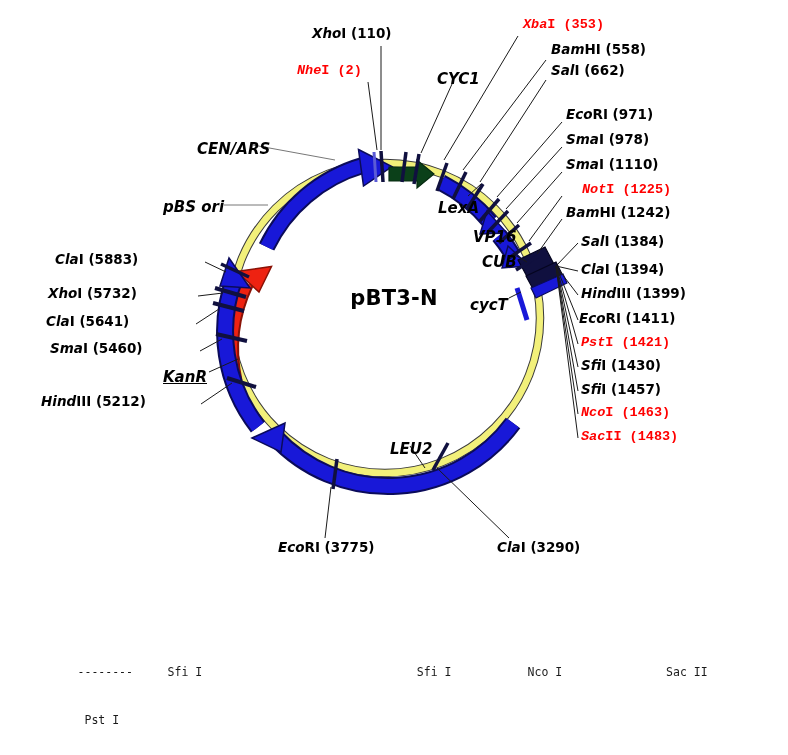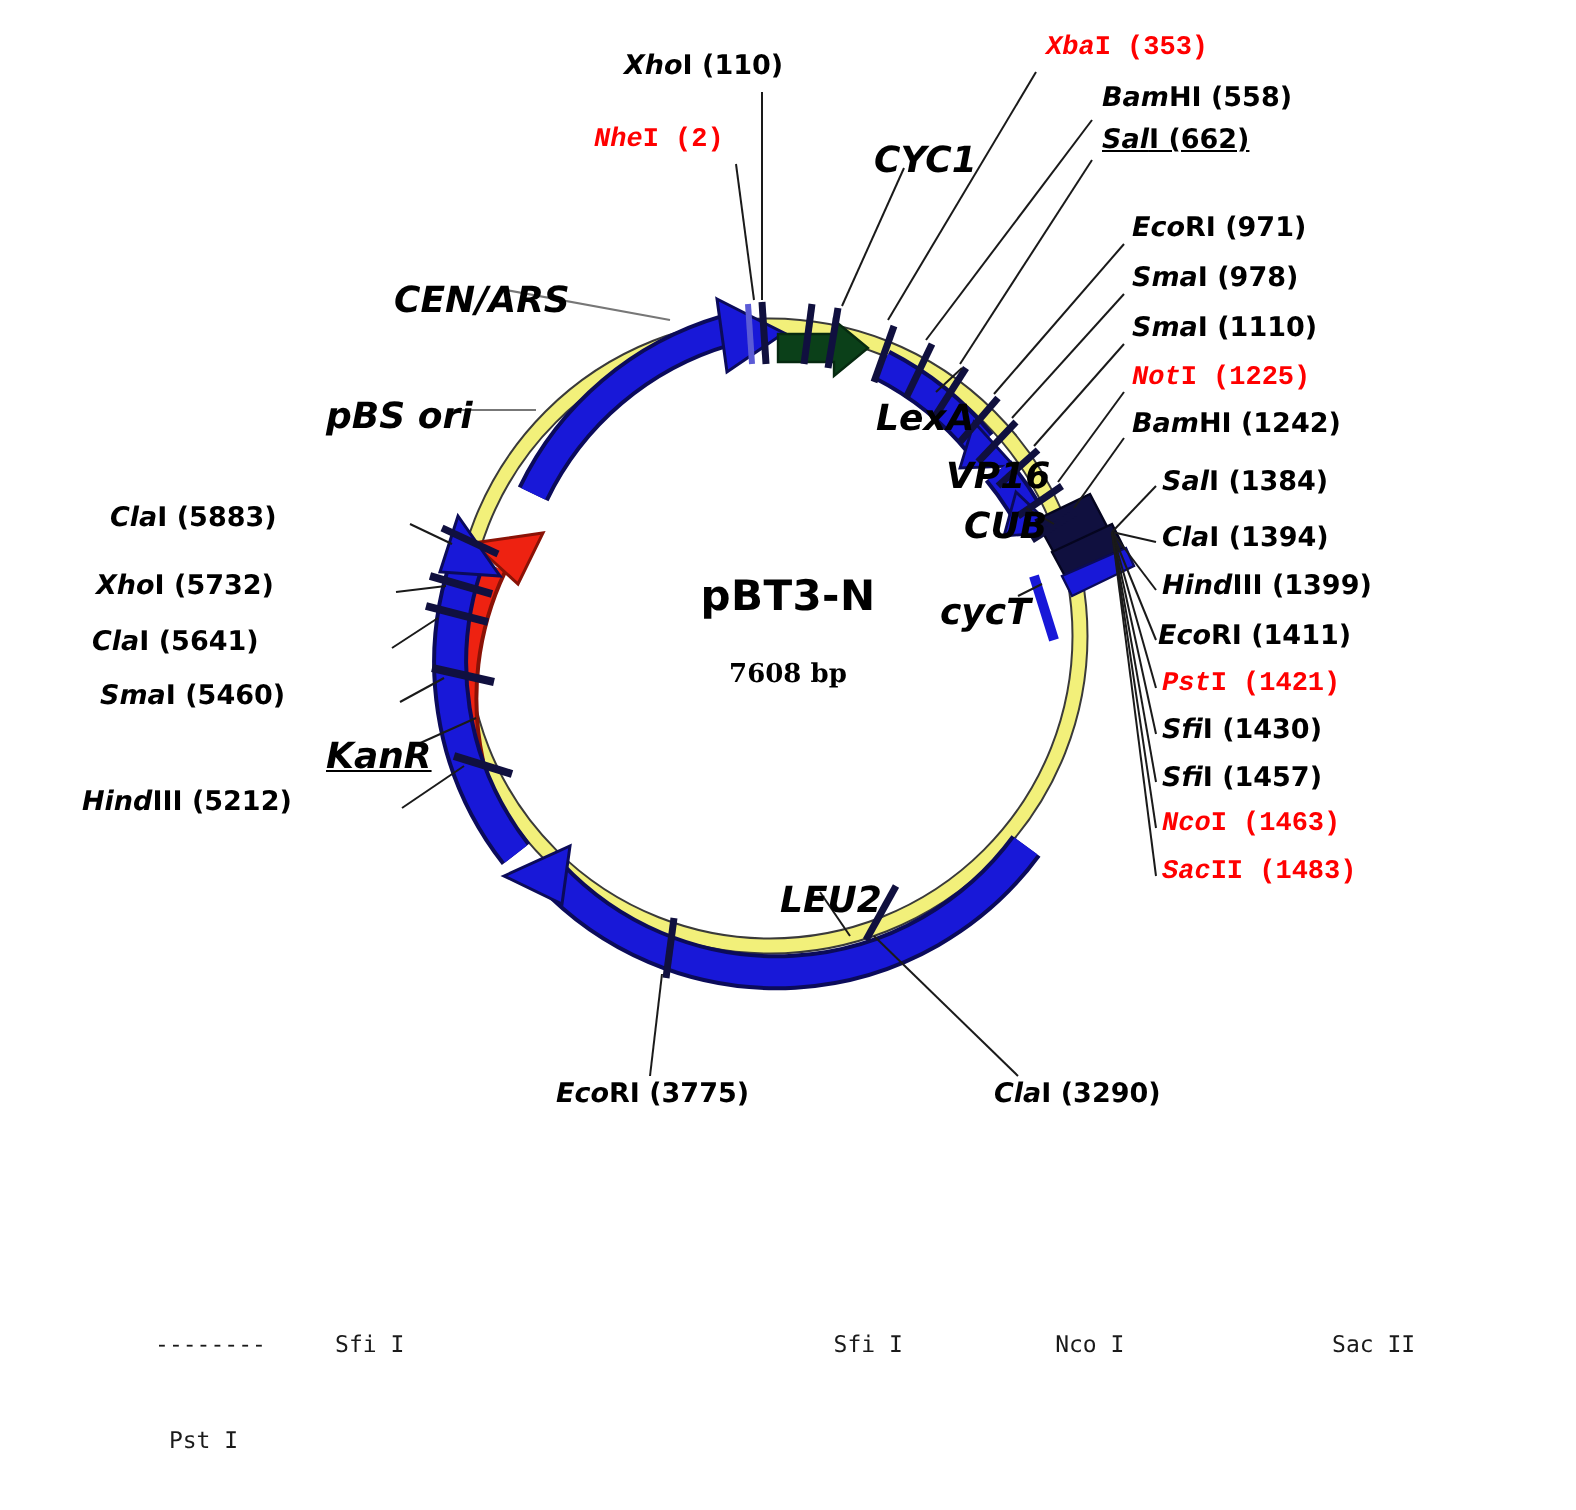--- a/index.html
+++ b/index.html
@@ -20,21 +20,21 @@
     color:#000;
     white-space:nowrap;
     line-height:15px;
   }
   .lbl.red{color:#ff0000;font-family:Liberation Mono, monospace;}
   .lbl .it{font-style:italic;}
   .lbl.r{text-align:left;}
   .feat{
     position:absolute;
     font-family:"DejaVu Sans", sans-serif;
-    font-size:18px;
+    font-size:15px;
     font-style:italic;
     font-weight:700;
     color:#000;
     white-space:nowrap;
   }
   #plasmid-name{
     position:absolute;left:0;top:286px;width:788px;text-align:center;
     font-family:"DejaVu Sans", sans-serif;
     font-size:21px;font-weight:700;letter-spacing:.2px;color:#000;
   }
@@ -176,21 +176,20 @@
       <line x1="509" y1="298" x2="521" y2="292"></line>
       <line x1="410" y1="446" x2="425" y2="468"></line>
       <line x1="196" y1="374" x2="236" y2="366" style="display:none"></line>
 
       <line x1="331" y1="487" x2="325" y2="538"></line>
       <line x1="437" y1="468" x2="509" y2="538"></line>
     </g>
   </svg>
 
   <div id="plasmid-name">pBT3-N</div>
-  <div id="plasmid-size">7608 bp</div>
 
   <div class="feat" style="left:197px;top:140px;">CEN/ARS</div>
   <div class="feat" style="left:163px;top:198px;">pBS ori</div>
   <div class="feat" style="left:437px;top:70px;">CYC1</div>
   <div class="feat" style="left:438px;top:199px;">LexA</div>
   <div class="feat" style="left:473px;top:228px;">VP16</div>
   <div class="feat" style="left:482px;top:253px;">CUB</div>
   <div class="feat" style="left:470px;top:296px;">cycT</div>
   <div class="feat" style="left:390px;top:440px;">LEU2</div>
   <div class="feat" style="left:163px;top:368px;text-decoration:underline;">KanR</div>
@@ -201,33 +200,33 @@
   <div class="lbl red" style="left:297px;top:63px;">
     <span class="it">Nhe</span><span>I (2)</span>
   </div>
 
   <div class="lbl red" style="left:523px;top:17px;">
     <span class="it">Xba</span><span>I (353)</span>
   </div>
   <div class="lbl" style="left:551px;top:42px;">
     <span class="it">Bam</span><span>HI (558)</span>
   </div>
-  <div class="lbl" style="left:551px;top:63px;text-decoration:underline;">
+  <div class="lbl" style="left:551px;top:63px;">
     <span class="it">Sal</span><span>I (662)</span>
   </div>
   <div class="lbl" style="left:566px;top:107px;">
     <span class="it">Eco</span><span>RI (971)</span>
   </div>
   <div class="lbl" style="left:566px;top:132px;">
     <span class="it">Sma</span><span>I (978)</span>
   </div>
   <div class="lbl" style="left:566px;top:157px;">
     <span class="it">Sma</span><span>I (1110)</span>
   </div>
-  <div class="lbl red" style="left:566px;top:182px;">
+  <div class="lbl red" style="left:582px;top:182px;">
     <span class="it">Not</span><span>I (1225)</span>
   </div>
   <div class="lbl" style="left:566px;top:205px;">
     <span class="it">Bam</span><span>HI (1242)</span>
   </div>
   <div class="lbl" style="left:581px;top:234px;">
     <span class="it">Sal</span><span>I (1384)</span>
   </div>
   <div class="lbl" style="left:581px;top:262px;">
     <span class="it">Cla</span><span>I (1394)</span>

